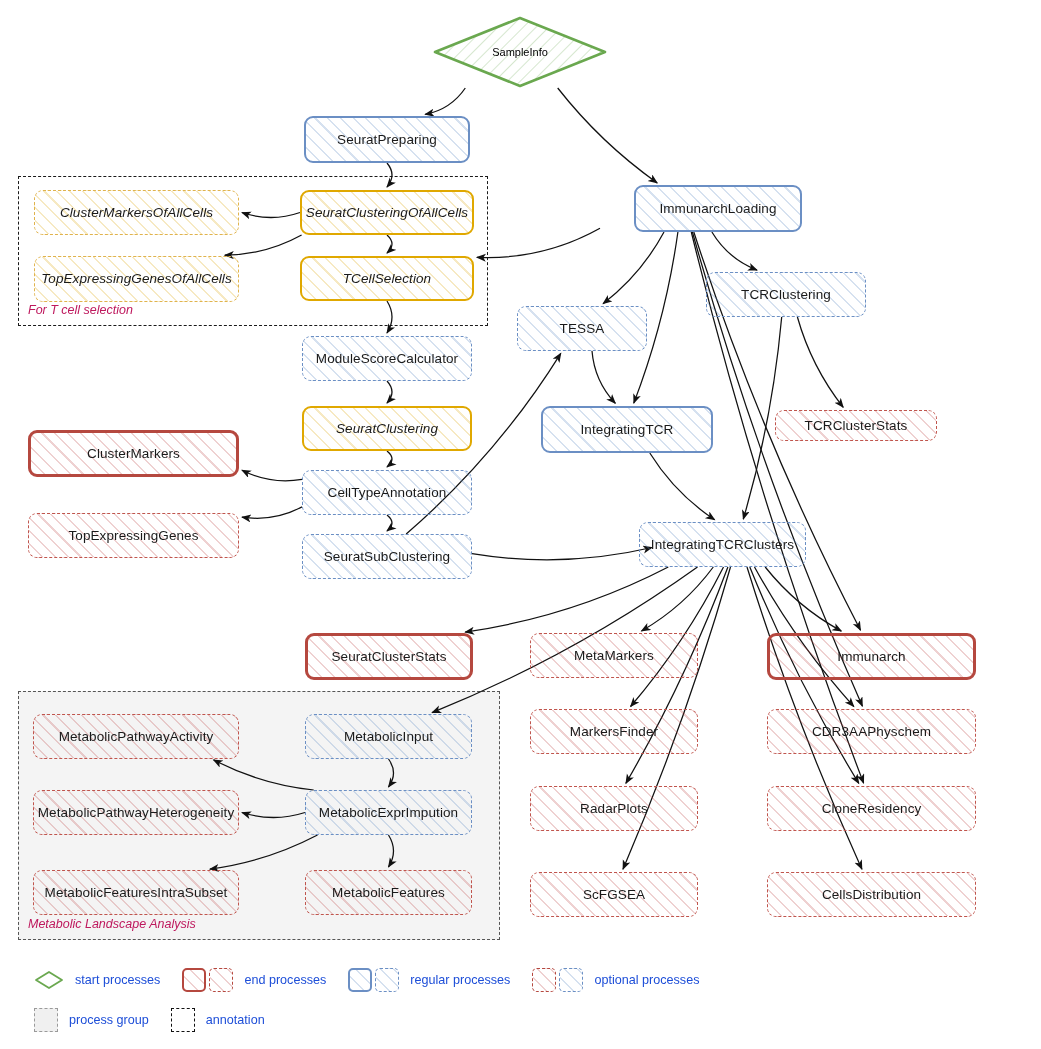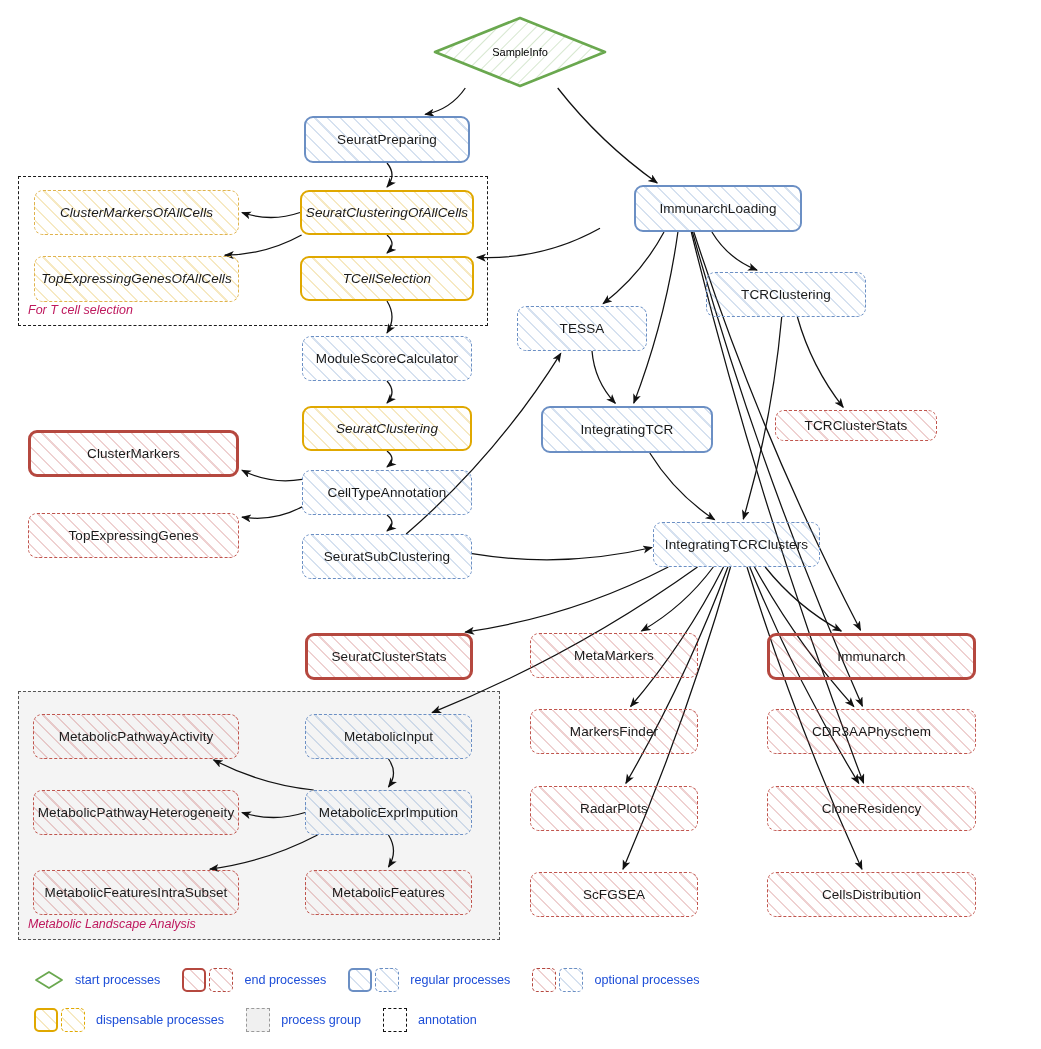--- a/index.html
+++ b/index.html
@@ -146,21 +146,21 @@
       </div>
       <div class="node h-red b-red-solid" style="left: 28px; top: 430px; width: 211px; height: 47px;">
         <span>ClusterMarkers</span>
       </div>
       <div class="node h-blue b-blue-dash" style="left: 302px; top: 470px; width: 170px; height: 45px;">
         <span>CellTypeAnnotation</span>
       </div>
       <div class="node h-red b-red-dash" style="left: 28px; top: 513px; width: 211px; height: 45px;">
         <span>TopExpressingGenes</span>
       </div>
-      <div class="node h-blue b-blue-dash" style="left: 653px; top: 522px; width: 167px; height: 45px; text-align: right;">
+      <div class="node h-blue b-blue-dash" style="left: 639px; top: 522px; width: 167px; height: 45px; text-align: right;">
         <span>IntegratingTCRClusters</span>
       </div>
       <div class="node h-blue b-blue-dash" style="left: 302px; top: 534px; width: 170px; height: 45px;">
         <span>SeuratSubClustering</span>
       </div>
       <div class="node h-red b-red-solid" style="left: 305px; top: 633px; width: 168px; height: 47px;">
         <span>SeuratClusterStats</span>
       </div>
       <div class="node h-red b-red-dash" style="left: 530px; top: 633px; width: 168px; height: 45px;">
         <span>MetaMarkers</span>
@@ -225,25 +225,20 @@
           <span class="lg-text">regular processes</span>
         </div>
         <div class="lg-item">
           <span class="sw h-red" style="border: 1.8px dashed rgb(181, 72, 63);"></span>
           <span class="sw h-blue" style="border: 1.8px dashed rgb(107, 143, 196);"></span>
           <span class="lg-text">optional processes</span>
         </div>
       </div>
       <div class="lg-row" style="left: 34px; top: 50px;">
         <div class="lg-item">
-          <span class="sw h-yellow" style="border: 2.2px solid rgb(224, 168, 0);"></span>
-          <span class="sw h-yellow" style="border: 1.8px dashed rgb(224, 168, 0);"></span>
-          <span class="lg-text">dispensable processes</span>
-        </div>
-        <div class="lg-item">
           <span class="sw-plain" style="border: 1.7px dashed rgb(154, 154, 154); background: rgb(240, 240, 240);"></span>
           <span class="lg-text">process group</span>
         </div>
         <div class="lg-item">
           <span class="sw-plain" style="border: 1.7px dashed rgb(17, 17, 17);"></span>
           <span class="lg-text">annotation</span>
         </div>
       </div>
     </div>
 </div>

